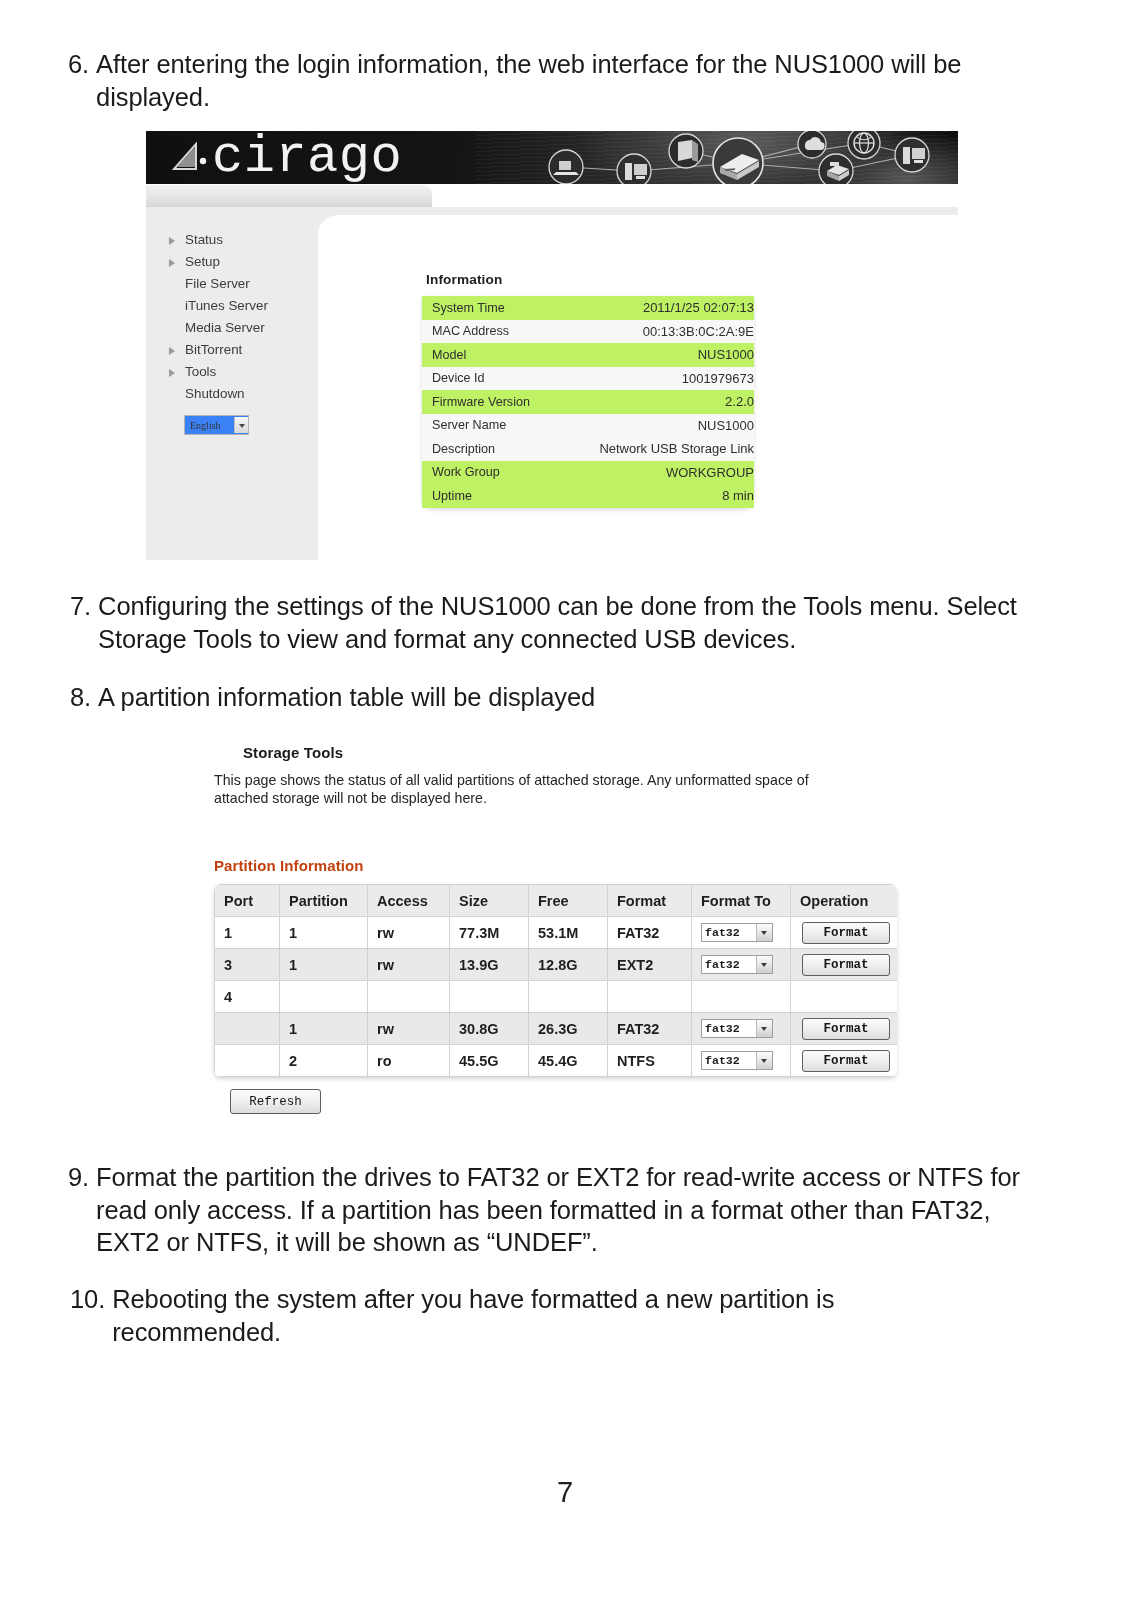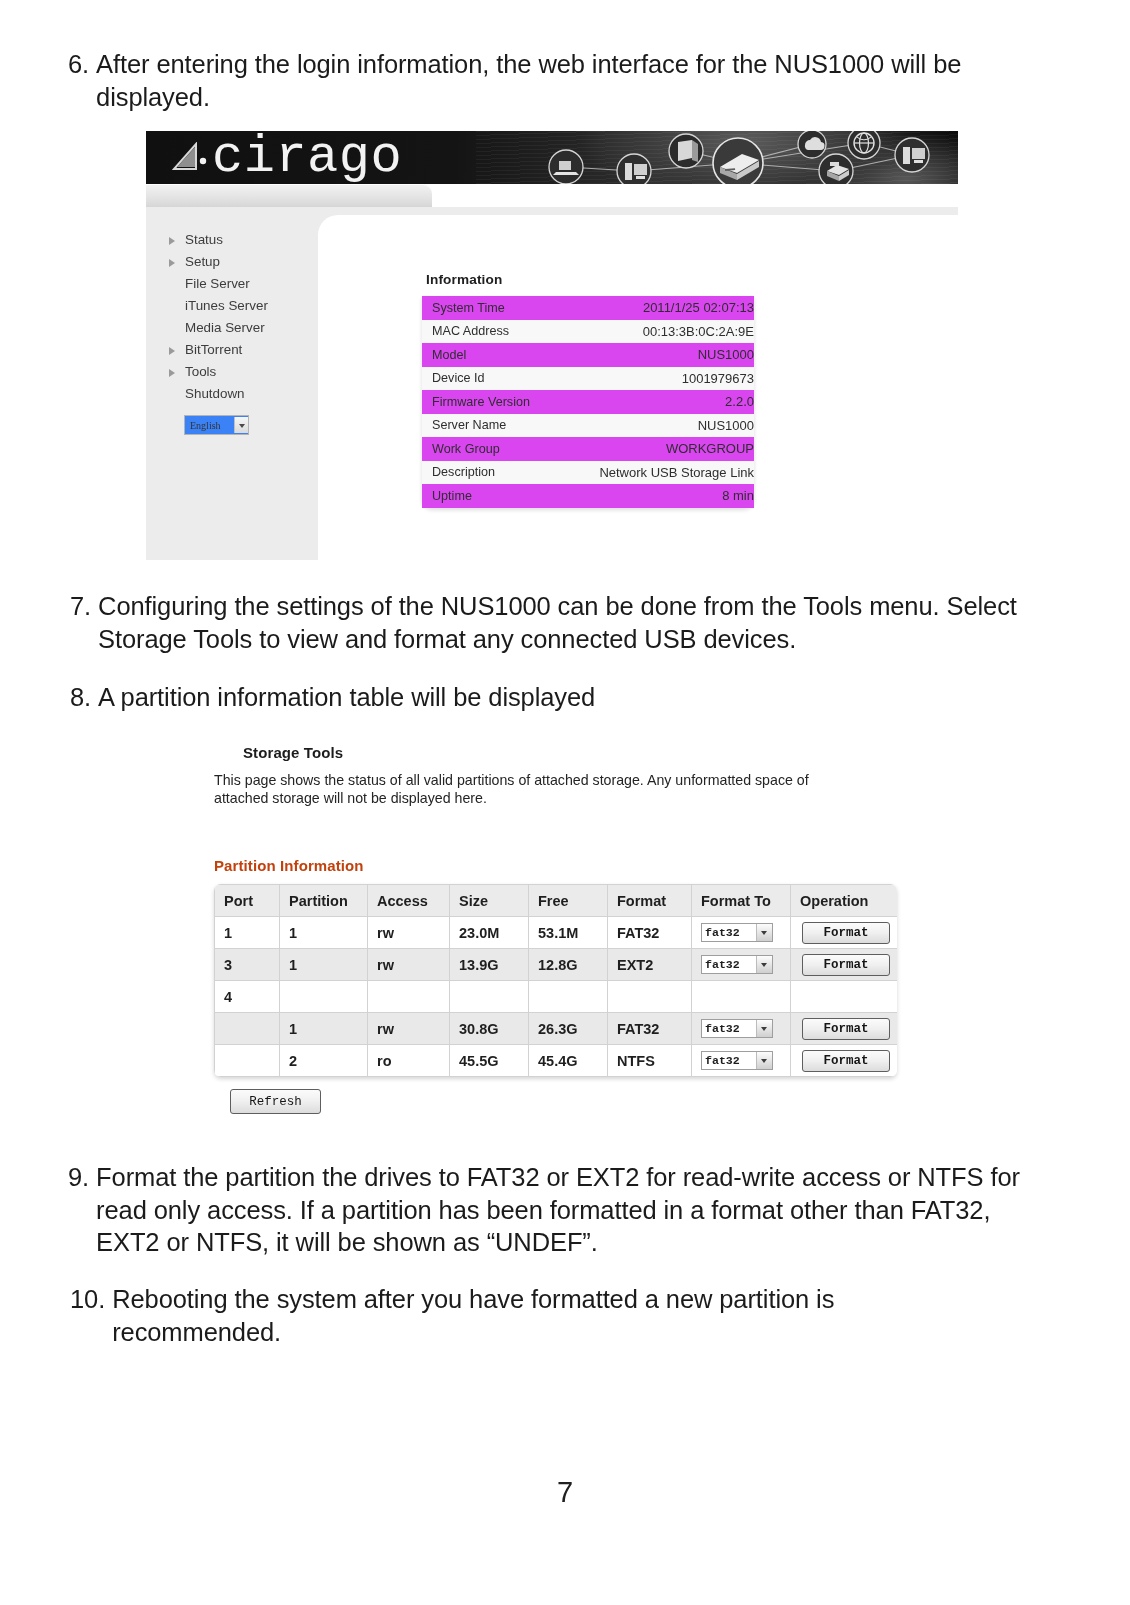--- a/index.html
+++ b/index.html
@@ -196,21 +196,21 @@
   }
   .info-card {
     position: absolute;
     left: 104px; top: 81px;
     width: 332px;
     background: #ffffff;
     border-radius: 0 0 10px 10px;
     box-shadow: 0 2px 4px rgba(0,0,0,.14);
   }
   .info-row { display: flex; height: 23.5px; align-items: center; }
-  .info-row.shaded { background: #d946ef; }
+  .info-row.shaded { background: #bef264; }
   .info-row.plain  { background: #f8f8f8; }
   .info-row .k {
     width: 137px;
     padding-left: 10px;
     font-size: 12.6px;
     color: #2e2e2e;
     box-sizing: border-box;
     white-space: nowrap;
   }
   .info-row .v {
@@ -472,27 +472,27 @@
             <div class="v">1001979673</div>
           </div>
           <div class="info-row shaded">
             <div class="k">Firmware Version</div>
             <div class="v">2.2.0</div>
           </div>
           <div class="info-row plain">
             <div class="k">Server Name</div>
             <div class="v">NUS1000</div>
           </div>
+          <div class="info-row plain">
+            <div class="k">Description</div>
+            <div class="v">Network USB Storage Link</div>
+          </div>
           <div class="info-row shaded">
             <div class="k">Work Group</div>
             <div class="v">WORKGROUP</div>
-          </div>
-          <div class="info-row plain">
-            <div class="k">Description</div>
-            <div class="v">Network USB Storage Link</div>
           </div>
           <div class="info-row shaded">
             <div class="k">Uptime</div>
             <div class="v">8 min</div>
           </div>
         </div>
     </div>
 
     <div class="webui-sidebar">
       <div class="nav-list" id="nav-list">
@@ -550,21 +550,21 @@
             <th>Format</th>
             <th>Format To</th>
             <th>Operation</th>
           </tr>
       </thead>
       <tbody id="pi-body">
           <tr class="odd">
             <td>1</td>
             <td>1</td>
             <td>rw</td>
-            <td>23.0M</td>
+            <td>77.3M</td>
             <td>53.1M</td>
             <td>FAT32</td>
             <td><div class="fake-select">
                 <span class="sel-label">fat32</span>
                 <span class="sel-caret"></span>
               </div></td>
             <td><div class="btn btn-format">Format</div></td>
           </tr>
           <tr class="even">
             <td>3</td>

